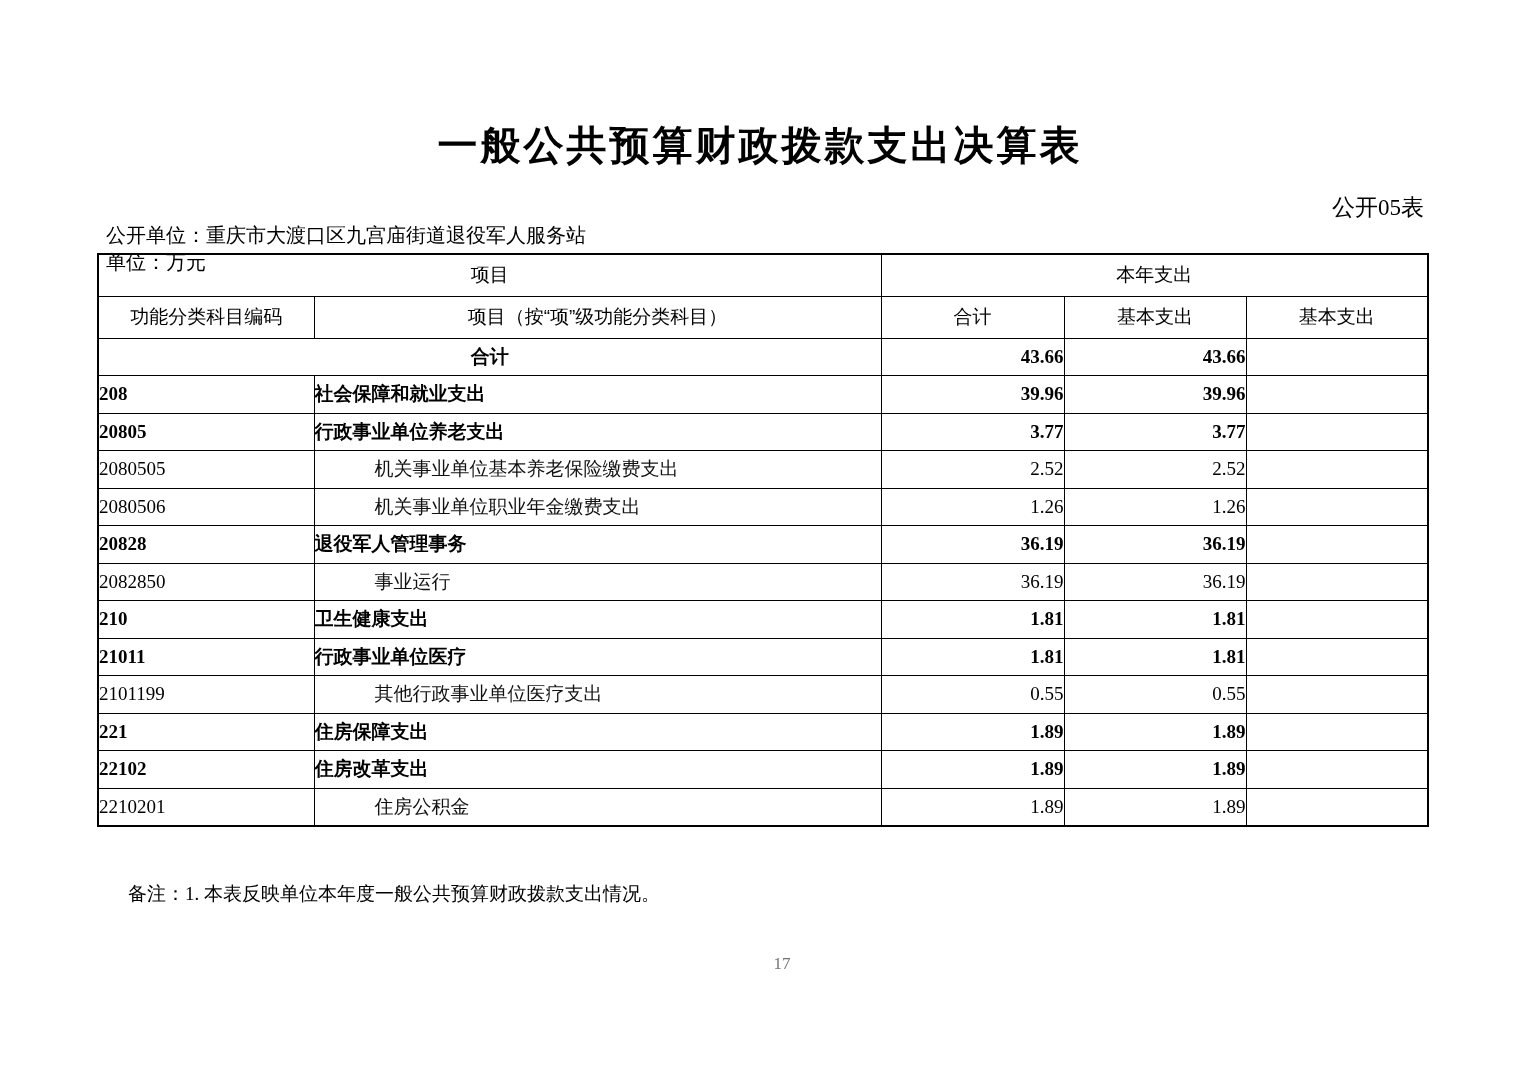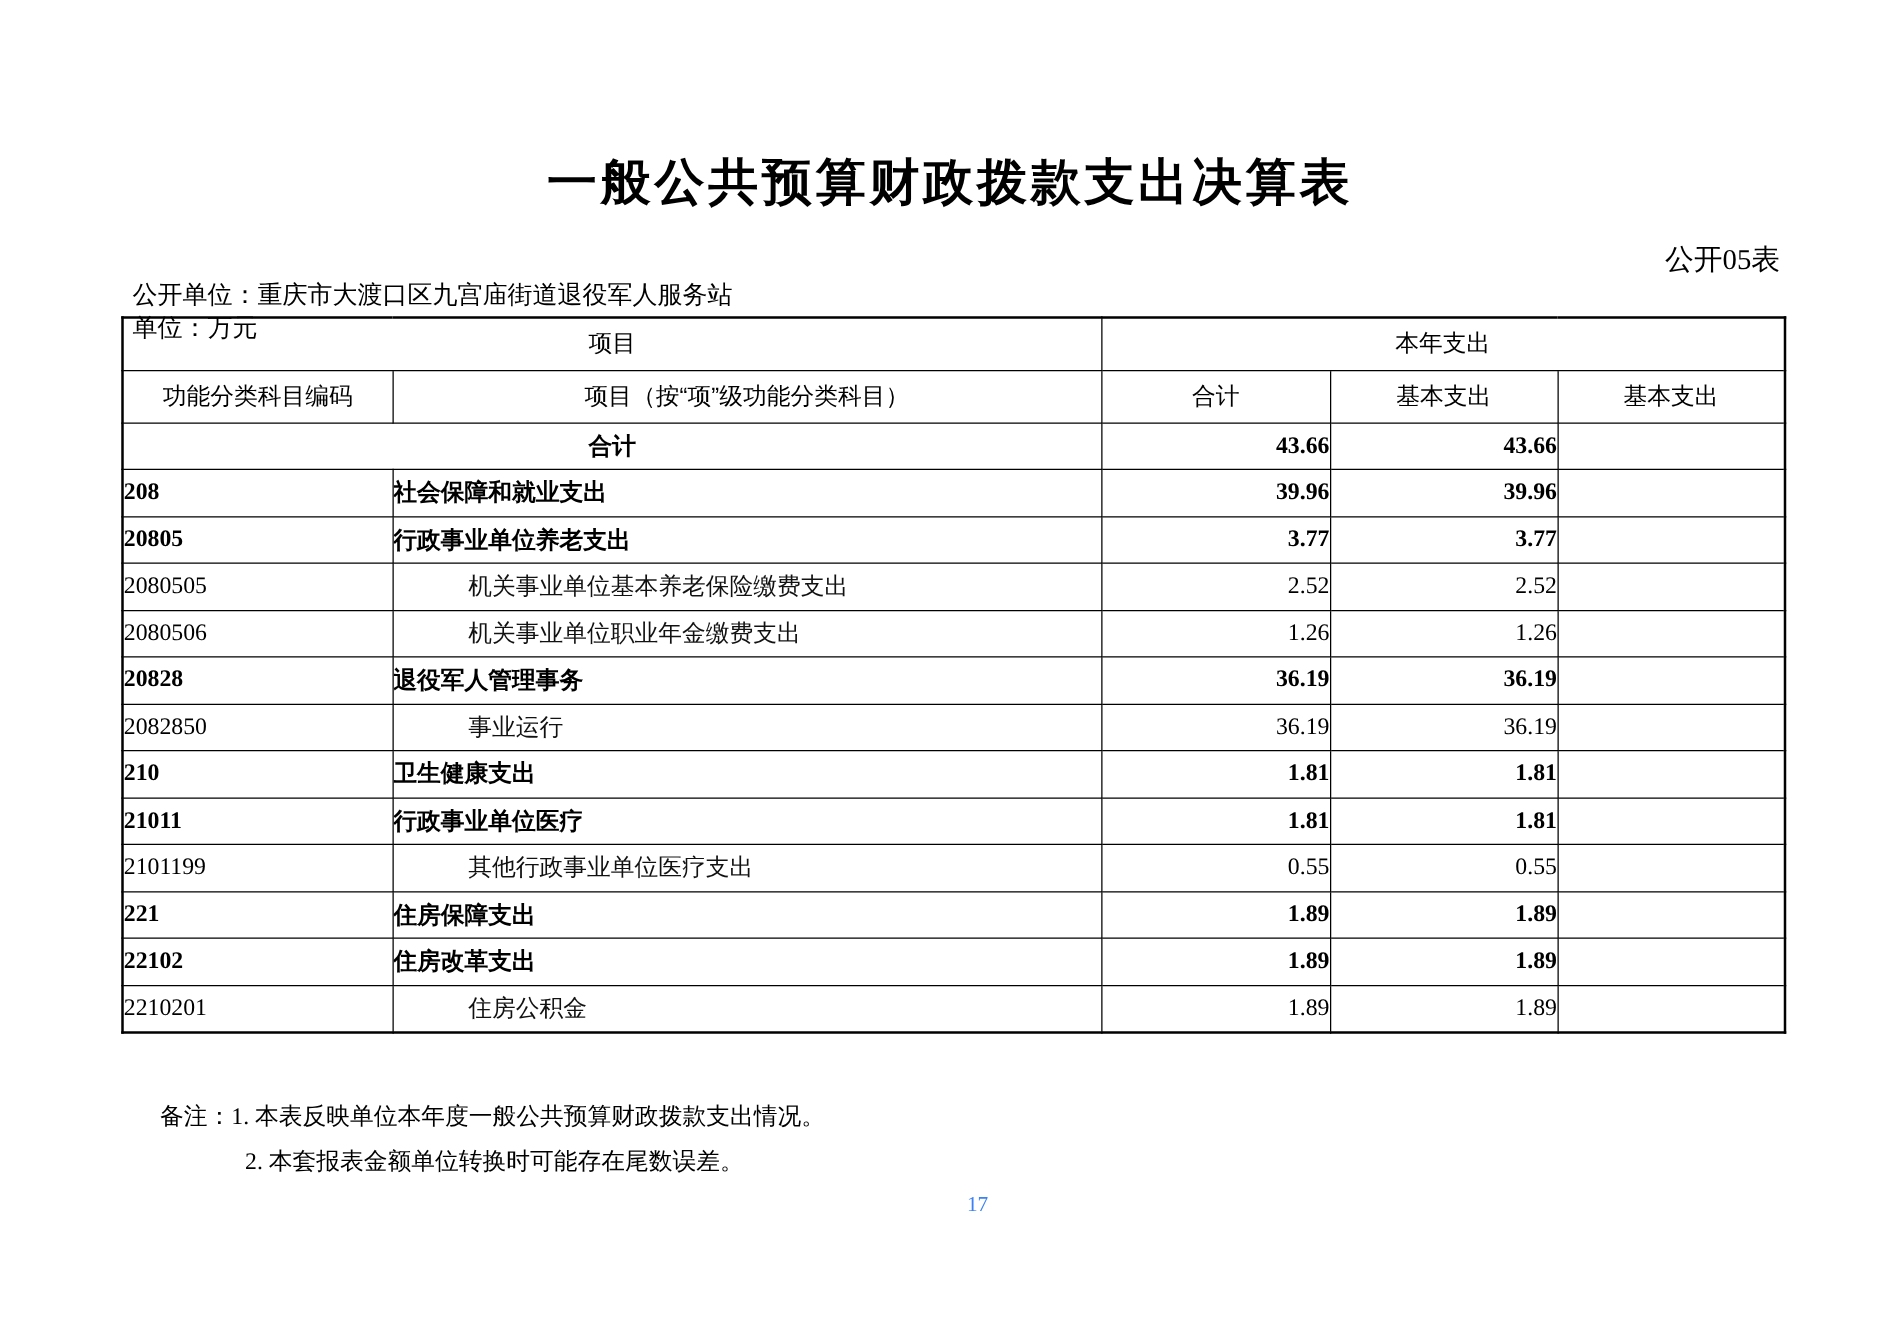--- a/index.html
+++ b/index.html
@@ -82,21 +82,21 @@
     line-height: 36px;
   }
   .notes .note-line2 { padding-left: 68px; }
   .page-number {
     position: absolute;
     top: 954px;
     left: 0;
     width: 100%;
     text-align: center;
     font-size: 17px;
-    color: #3b82f6;
+    color: #737373;
     padding-left: 44px;
   }
 </style>
 </head>
 <body>
 
 <div class="page">
 
   <div class="doc-title">一般公共预算财政拨款支出决算表</div>
 
@@ -217,18 +217,17 @@
         <td class="cell-name">住房公积金</td>
         <td class="cell-num">1.89</td>
         <td class="cell-num">1.89</td>
         <td class="cell-num"></td>
       </tr>
     </tbody>
   </table>
 
   <div class="notes">
     <div class="note-line1">备注：1. 本表反映单位本年度一般公共预算财政拨款支出情况。</div>
-    <div class="note-line2">2. 本套报表金额单位转换时可能存在尾数误差。</div>
   </div>
 
   <div class="page-number">17</div>
 
 </div>
 
 </body></html>

